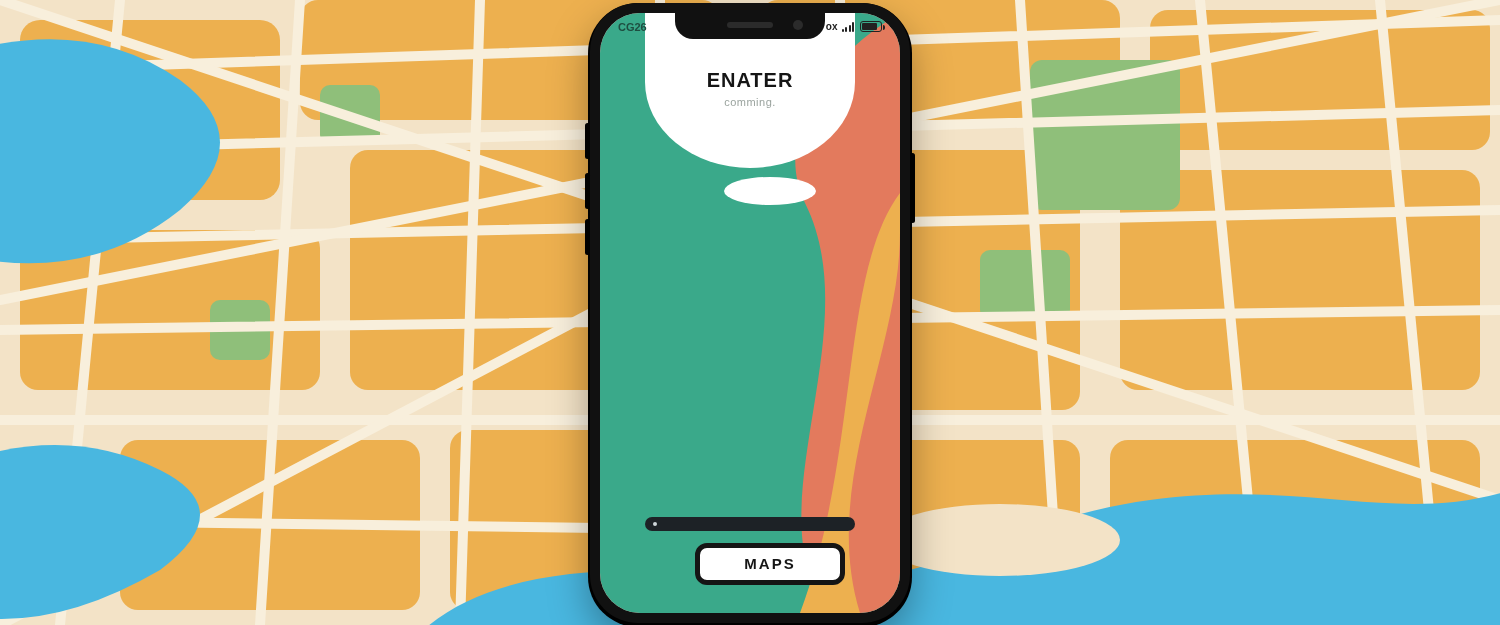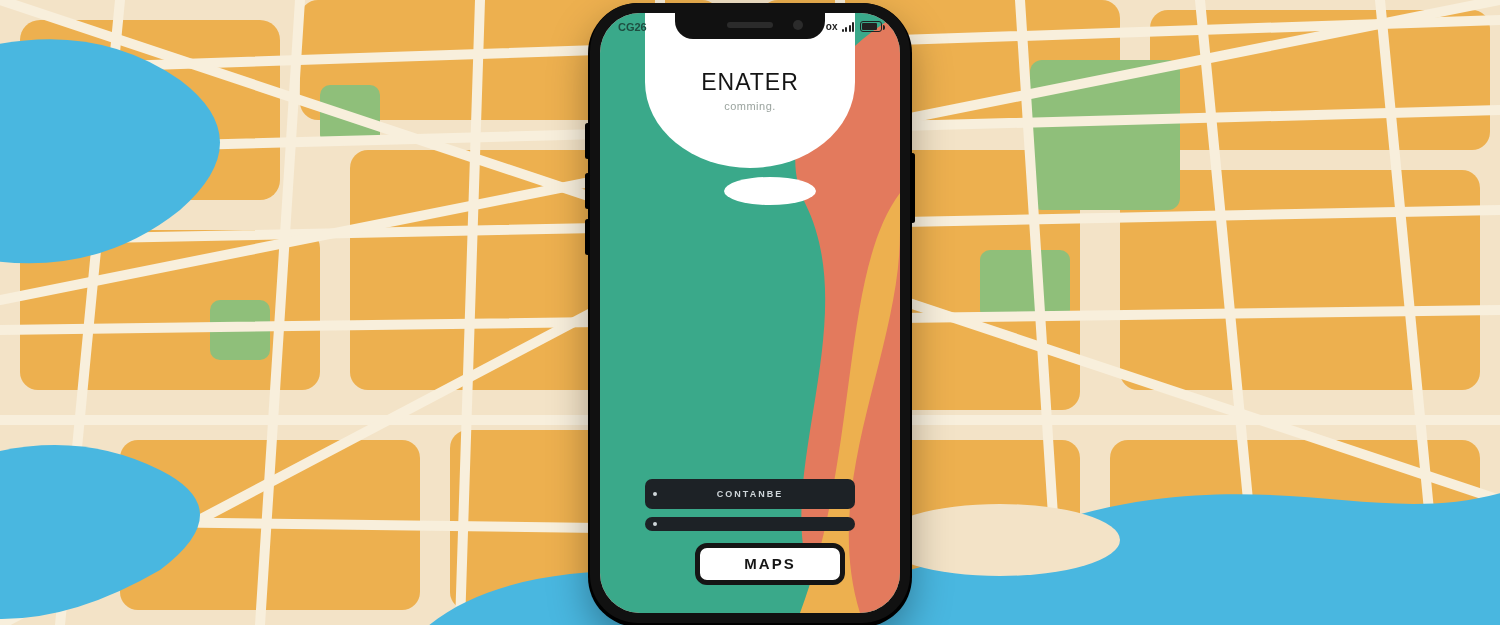--- a/index.html
+++ b/index.html
@@ -88,21 +88,21 @@
     position: absolute; top: 0; left: 50%; transform: translateX(-50%);
     width: 210px; height: 155px;
     background: #fff;
     border-bottom-left-radius: 110px 90px;
     border-bottom-right-radius: 110px 90px;
     z-index: 20;
     text-align: center;
     padding-top: 56px;
   }
   .app-title {
-    font-size: 23px; font-weight: 400; letter-spacing: 1px; color: #151515;
+    font-size: 20px; font-weight: 700; letter-spacing: 1px; color: #151515;
   }
   .app-sub {
     margin-top: 4px; font-size: 11px; letter-spacing: .5px; color: #9aa39e;
   }
 
   
   .controls {
     position: absolute; left: 50%; transform: translateX(-50%);
     bottom: 28px; width: 210px;
     display: flex; flex-direction: column; gap: 8px;
@@ -224,24 +224,20 @@
           </span>
       </div>
     </div>
 
     <div class="header-card">
       <div class="app-title">ENATER</div>
       <div class="app-sub">comming.</div>
     </div>
 
     <div class="controls">
-      <div class="bar-btn primary">
-        <span class="dot"></span>
-        <span>CONTANBE</span>
-      </div>
       <div class="bar-btn thin">
         <span class="dot"></span>
       </div>
       <div class="maps-btn">
         <span>MAPS</span>
       </div>
     </div>
 
   </div>
 </div>

